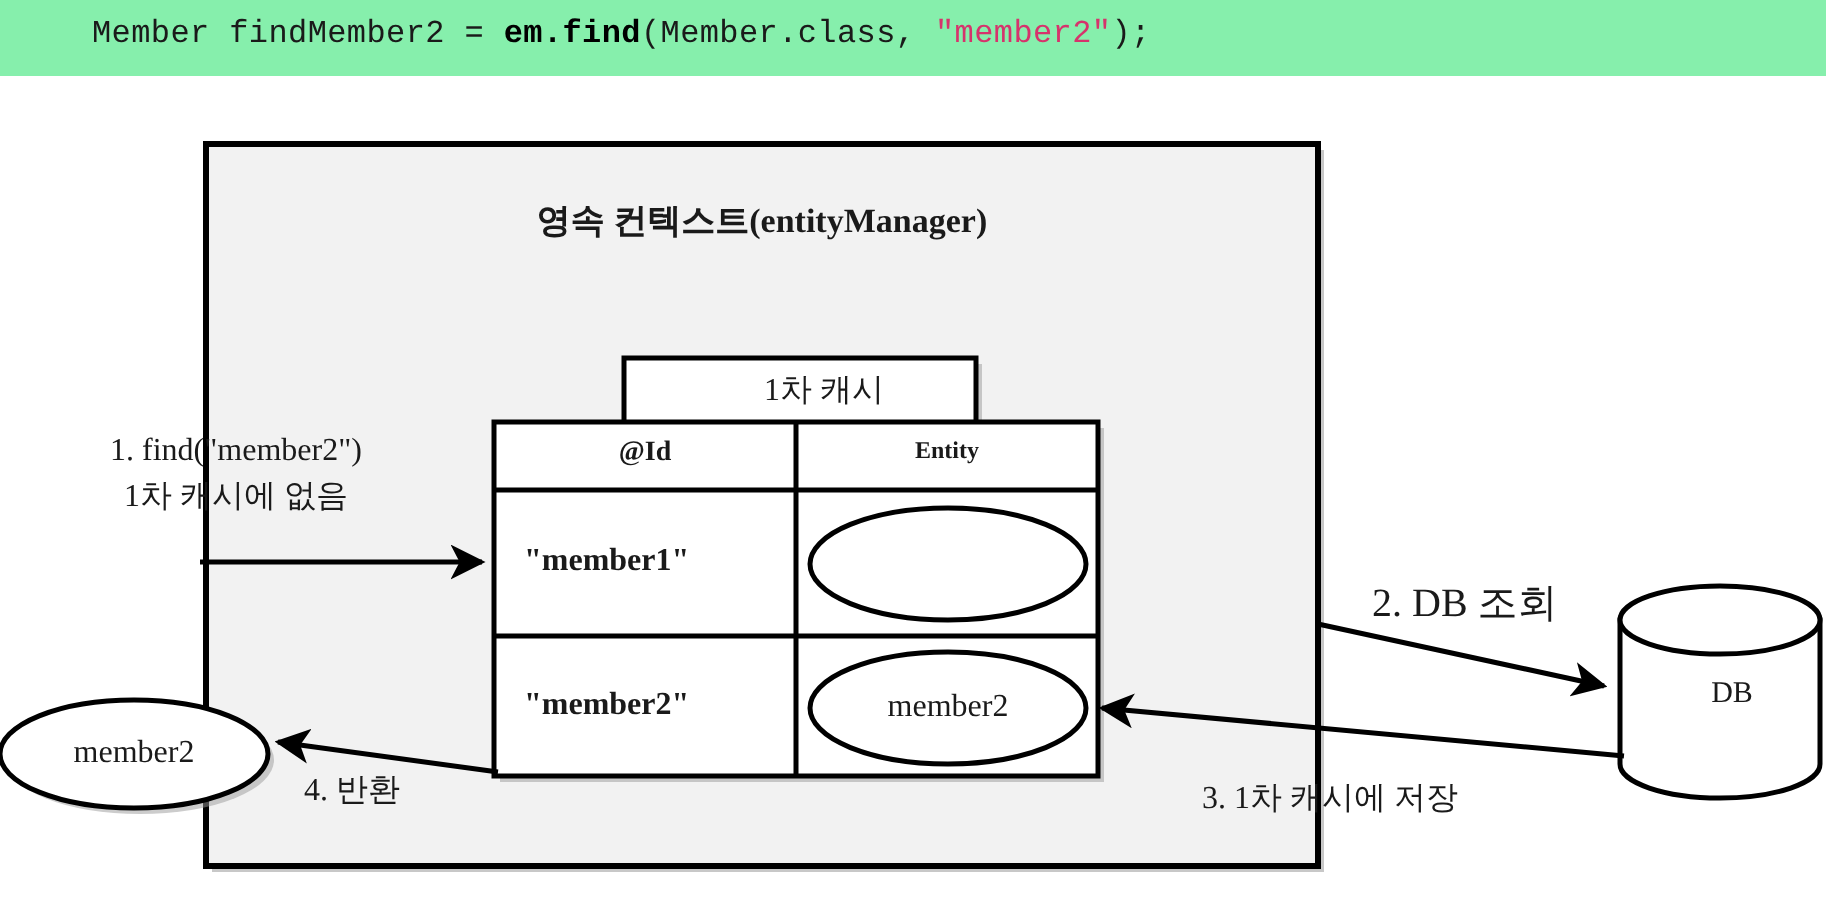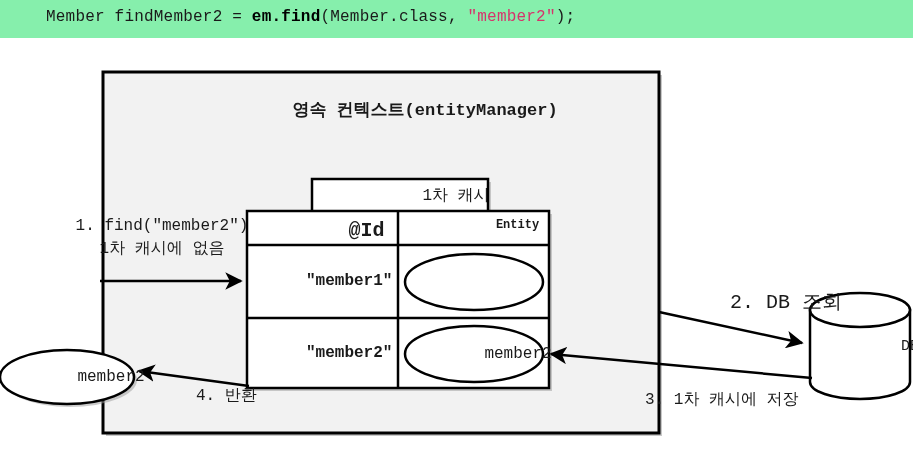--- a/index.html
+++ b/index.html
@@ -42,25 +42,24 @@
     position: absolute;
     left: 0;
     top: 38px;
     width: 913px;
     height: 421px;
   }
   #diagram svg { display: block; }
 
   .lbl {
     position: absolute;
-    font-family: Liberation Mono, monospace;
+    font-family: Liberation Serif, serif;
     color: #1a1a1a;
     white-space: pre;
     line-height: 1.25;
-    padding-left: 44px;
   }
   .lbl.bold { font-weight: bold; }
   .lbl.center { text-align: center; }
 </style>
 </head>
 <body>
 
 <div id="code-block">
   <div id="code-line"><span>Member findMember2 = </span><span class="kw">em.find</span><span>(Member.class, </span><span class="str">"member2"</span><span>);</span></div>
 </div>
@@ -107,21 +106,21 @@
 
     <line x1="812" y1="340" x2="551" y2="316" stroke="#000000" stroke-width="2.5" marker-end="url(#arrowhead)"></line>
 
     <line x1="249" y1="348" x2="139" y2="333" stroke="#000000" stroke-width="2.5" marker-end="url(#arrowhead)"></line>
   </svg>
 
   <div class="lbl bold center" style="left:103px; top:62px; width:556px; font-size:17px;">영속 컨텍스트(entityManager)</div>
 
   <div class="lbl center" style="left:312px; top:148px; width:200px; font-size:16px;">1차 캐시</div>
 
-  <div class="lbl bold center" style="left:247px; top:180px; width:151px; font-size:20px;">@Id</div>
+  <div class="lbl bold center" style="left:247px; top:180px; width:151px; font-size:14px;">@Id</div>
   <div class="lbl bold center" style="left:398px; top:180px; width:151px; font-size:12px;text-align:center;">Entity</div>
 
   <div class="lbl bold" style="left:262px; top:233px; font-size:16px;">"member1"</div>
 
   <div class="lbl bold" style="left:262px; top:305px; font-size:16px;">"member2"</div>
   <div class="lbl center" style="left:405px; top:306px; width:138px; font-size:16px;">member2</div>
 
   <div class="lbl center" style="left:0px; top:329px; width:134px; font-size:16px;">member2</div>
 
   <div class="lbl center" style="left:810px; top:300px; width:112px; font-size:15px;">DB</div>

